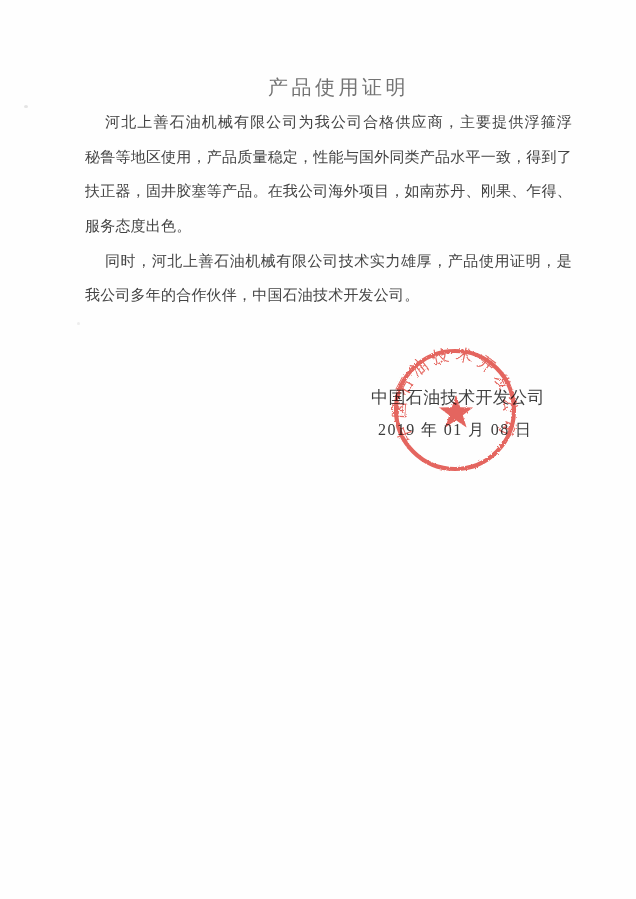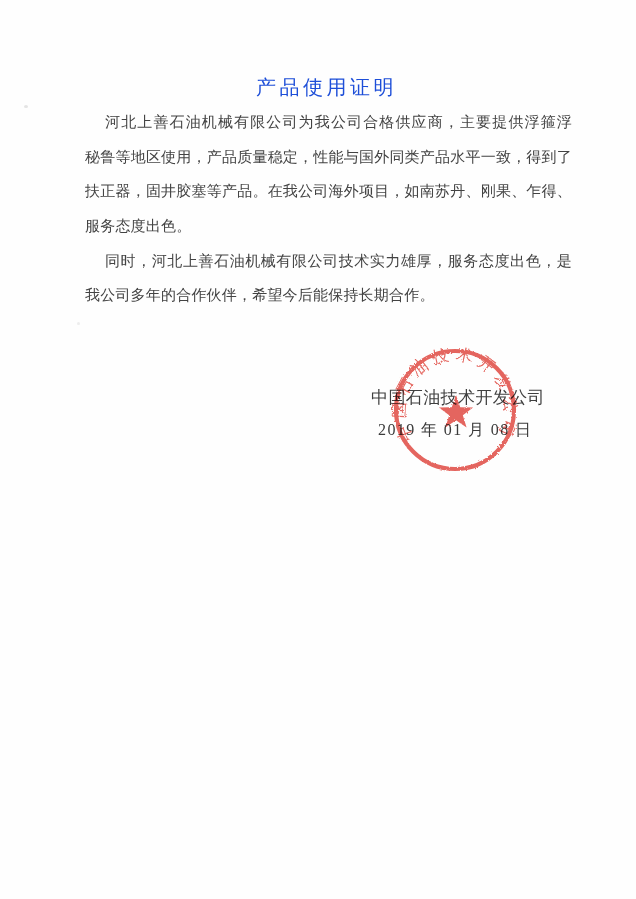--- a/index.html
+++ b/index.html
@@ -6,22 +6,22 @@
   html,body { width:636px; height:899px; }
   body {
     font-family:"Liberation Serif","DejaVu Serif",serif;
     background:#ffffff;
   }
   .page {
     position:relative; width:636px; height:899px;
     background:#fefefe; overflow:hidden; color:#454545;
   }
   .doc-title {
-    position:absolute; left:256px; top:74px;
-    font-size:20px; letter-spacing:3.5px; color:#1d4ed8;
+    position:absolute; left:268px; top:74px;
+    font-size:20px; letter-spacing:3.5px; color:#737373;
     white-space:nowrap;
   }
   .body-text {
     position:absolute; left:85px; top:105px; width:487px;
     font-size:15px; color:#434343;
   }
   .line {
     height:34.7px; line-height:34.7px; white-space:nowrap;
     text-align:justify; letter-spacing:0.2px;
   }
@@ -53,22 +53,22 @@
   <div class="doc-title">产品使用证明</div>
 
   <div class="body-text">
     <div class="para">
       <div class="line just indent">河北上善石油机械有限公司为我公司合格供应商，主要提供浮箍浮鞋，</div>
       <div class="line just">秘鲁等地区使用，产品质量稳定，性能与国外同类产品水平一致，得到了</div>
       <div class="line just">扶正器，固井胶塞等产品。在我公司海外项目，如南苏丹、刚果、乍得、</div>
       <div class="line last">服务态度出色。</div>
     </div>
     <div class="para">
-      <div class="line just indent">同时，河北上善石油机械有限公司技术实力雄厚，服务态度出色，是</div>
-      <div class="line last">我公司多年的合作伙伴，希望今后能保持长期合作。</div>
+      <div class="line just indent">同时，河北上善石油机械有限公司技术实力雄厚，产品使用证明，是</div>
+      <div class="line last">我公司多年的合作伙伴，中国石油技术开发公司。</div>
     </div>
   </div>
 
   <div class="sig-company">中国石油技术开发公司</div>
 
   <div class="sig-date">2019 年 01 月 08 日</div>
 
   <svg class="stamp" viewBox="0 0 160 160" xmlns="http://www.w3.org/2000/svg" xmlns:xlink="http://www.w3.org/1999/xlink">
     <defs>
       <filter id="rough" x="-10%" y="-10%" width="120%" height="120%">

